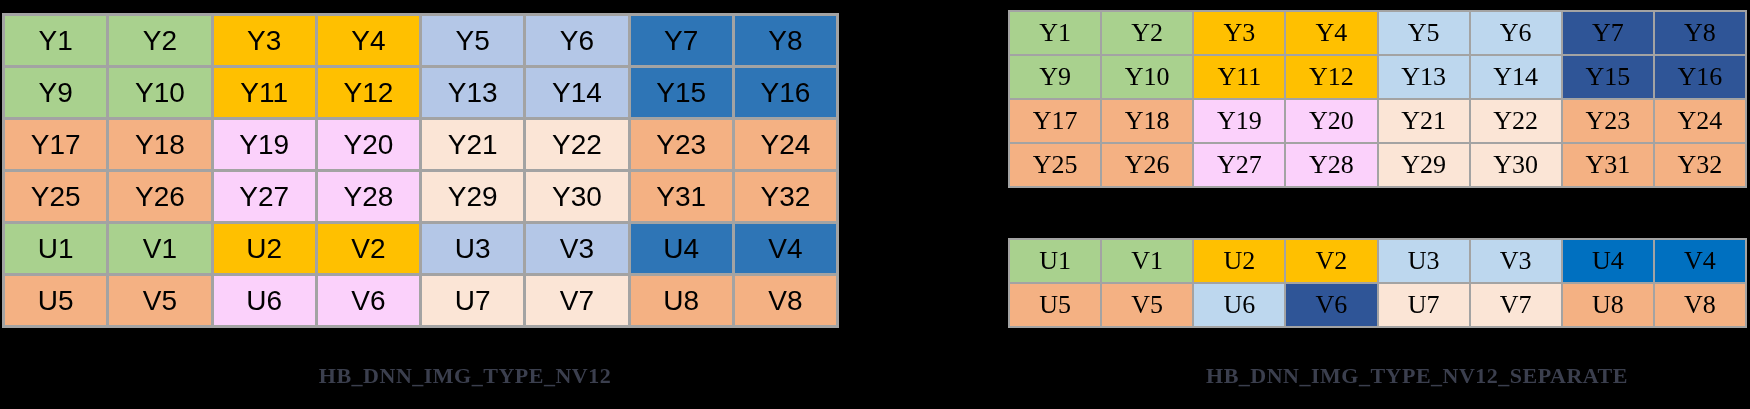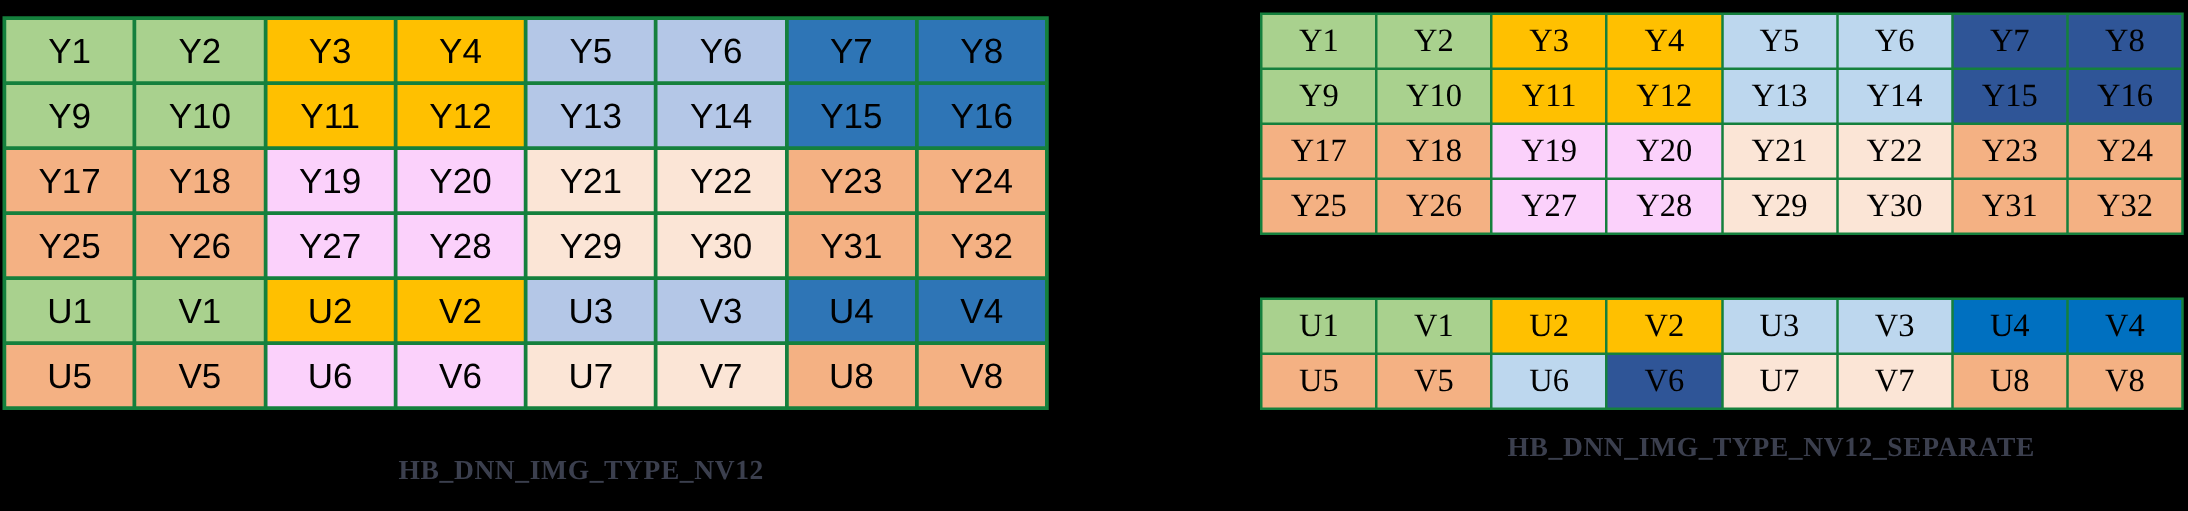--- a/index.html
+++ b/index.html
@@ -6,21 +6,21 @@
   #canvas{
     position:relative;
     width:1750px;height:409px;
     background:#000000;
     overflow:hidden;
     font-family:"Liberation Sans",sans-serif;
   }
   .tbl{
     position:absolute;
     display:grid;
-    background:#15803d;
+    background:#a3a3a3;
     box-sizing:border-box;
   }
   #tbl-nv12{
     left:2px;top:13px;width:837px;height:315px;
     grid-template-rows:repeat(6,1fr);
     grid-template-columns:repeat(8,1fr);
     gap:3px;padding:3px;
   }
   #tbl-sep-y{
     left:1008px;top:10px;width:739px;height:178px;
@@ -45,21 +45,21 @@
   .caption{
     position:absolute;
     transform:translateX(-50%);
     font-family:"Liberation Serif",serif;
     font-weight:bold;
     font-size:22px;
     letter-spacing:0.5px;
     white-space:nowrap;
   }
   #caption-nv12{left:465px;top:363px;}
-  #caption-sep{left:1417px;top:345px;}
+  #caption-sep{left:1417px;top:363px;}
 </style>
 </head>
 <body>
 
 <div id="canvas">
 
   <div id="tbl-nv12" class="tbl">
       <div class="cell sans" style="background: rgb(169, 209, 142);">Y1</div>
       <div class="cell sans" style="background: rgb(169, 209, 142);">Y2</div>
       <div class="cell sans" style="background: rgb(255, 192, 0);">Y3</div>

